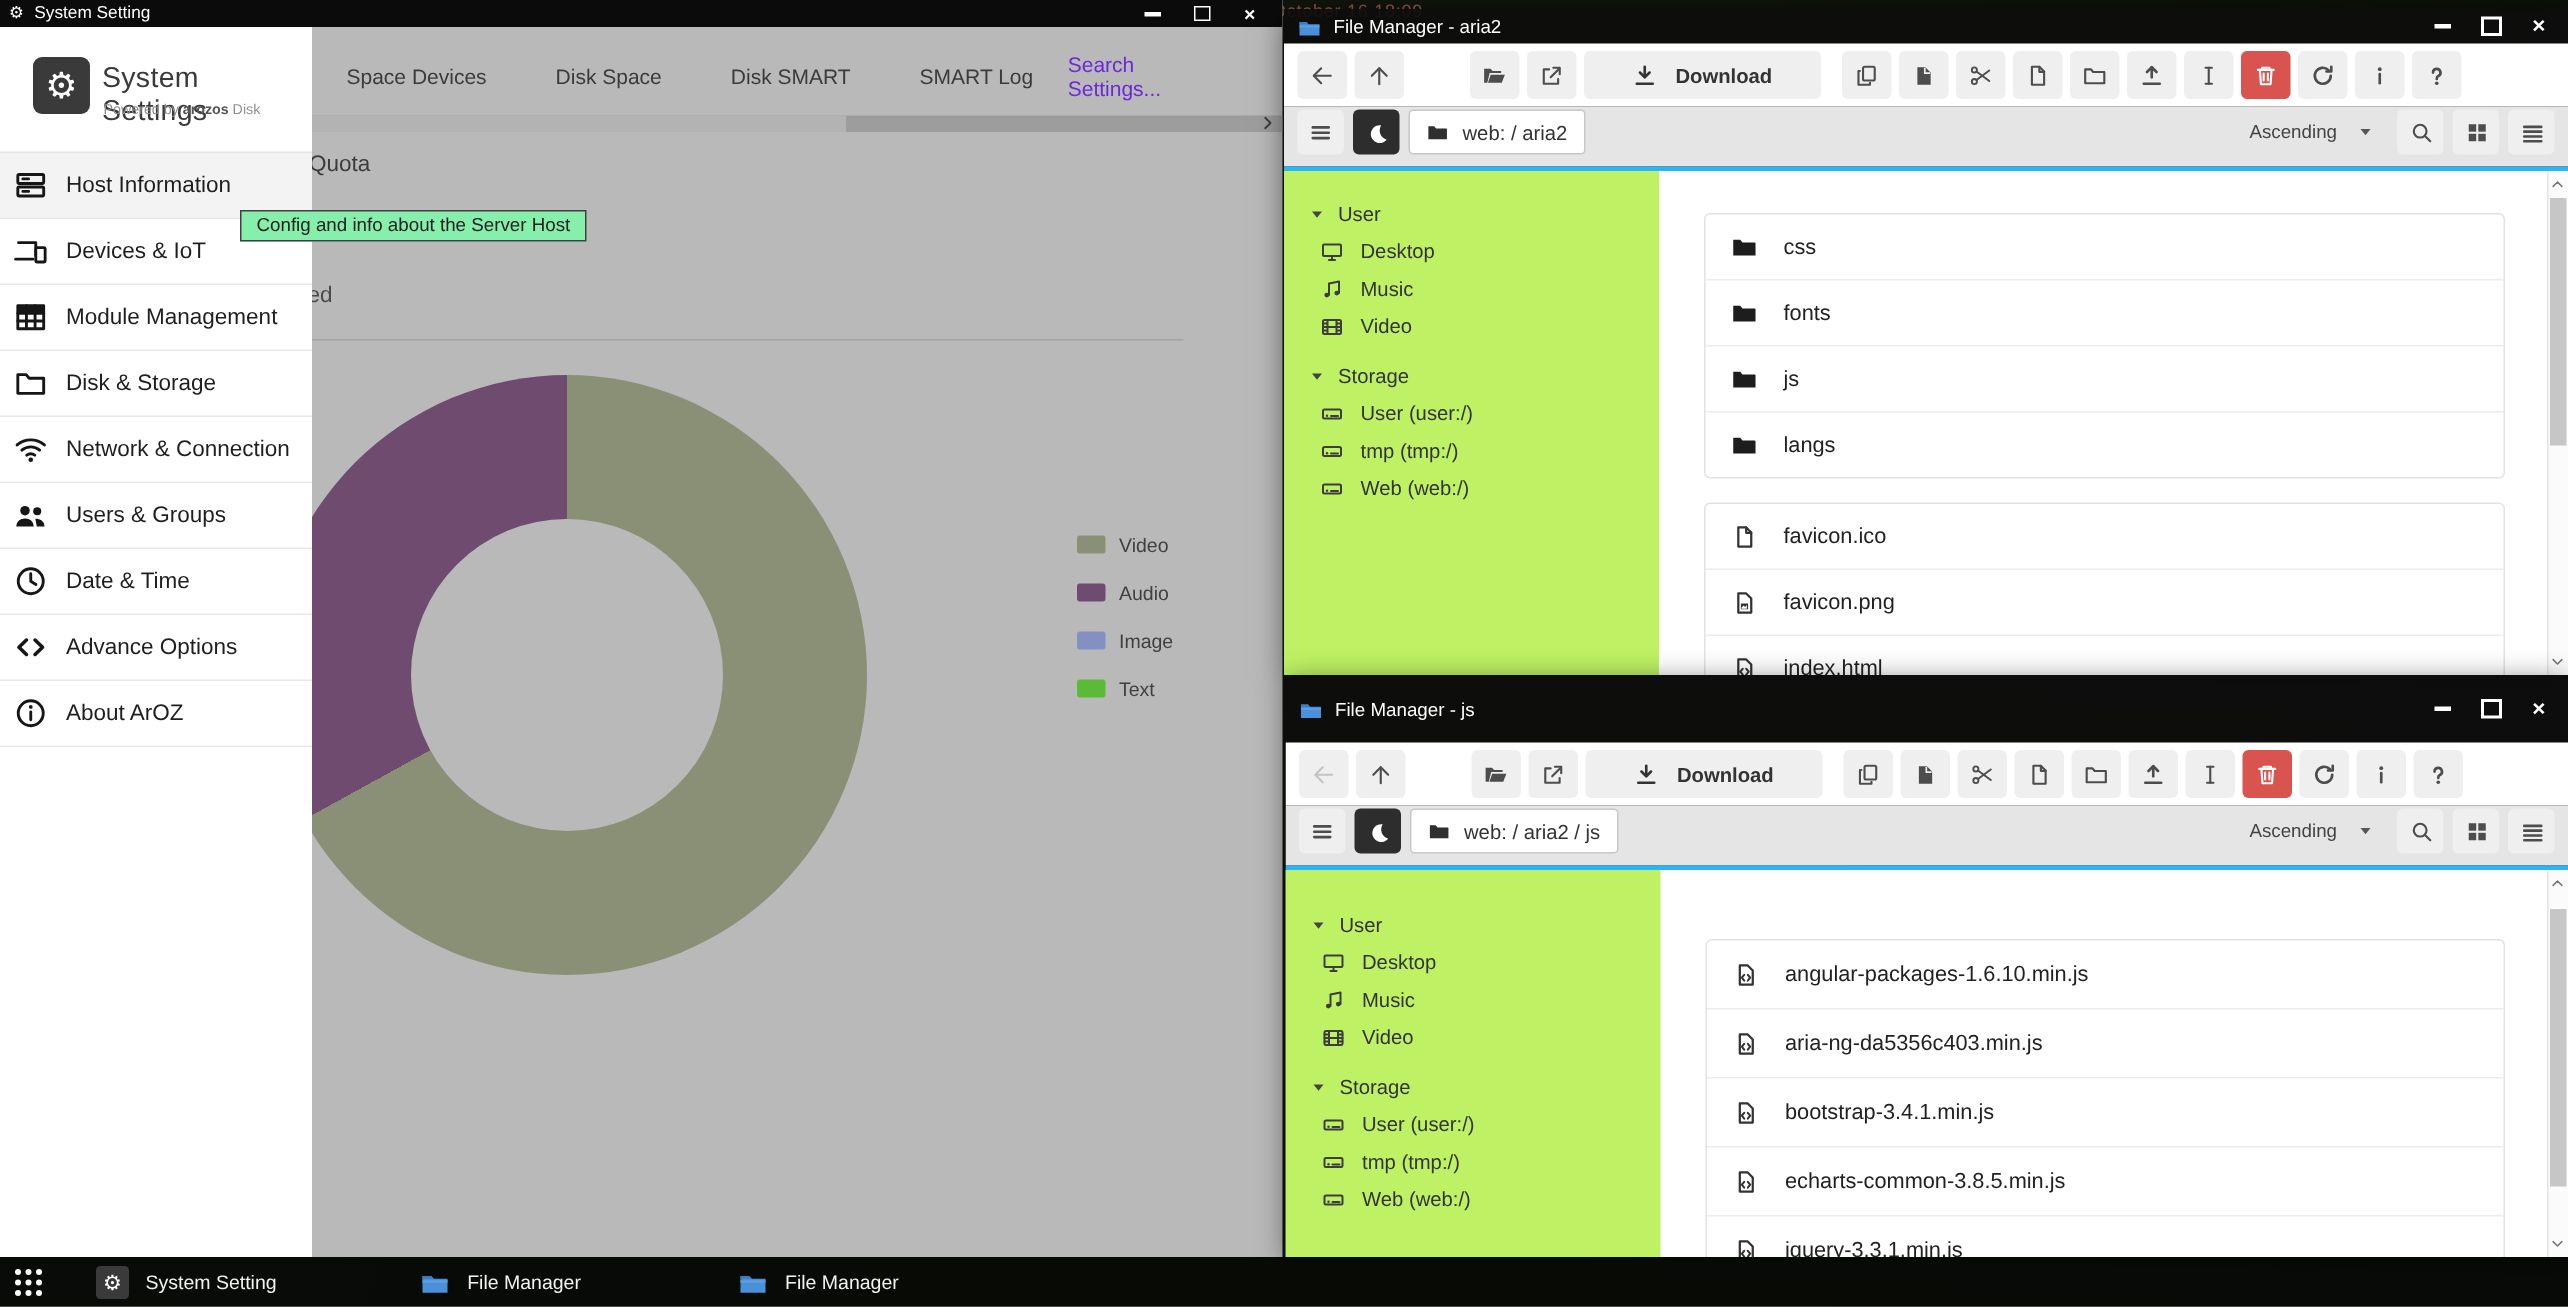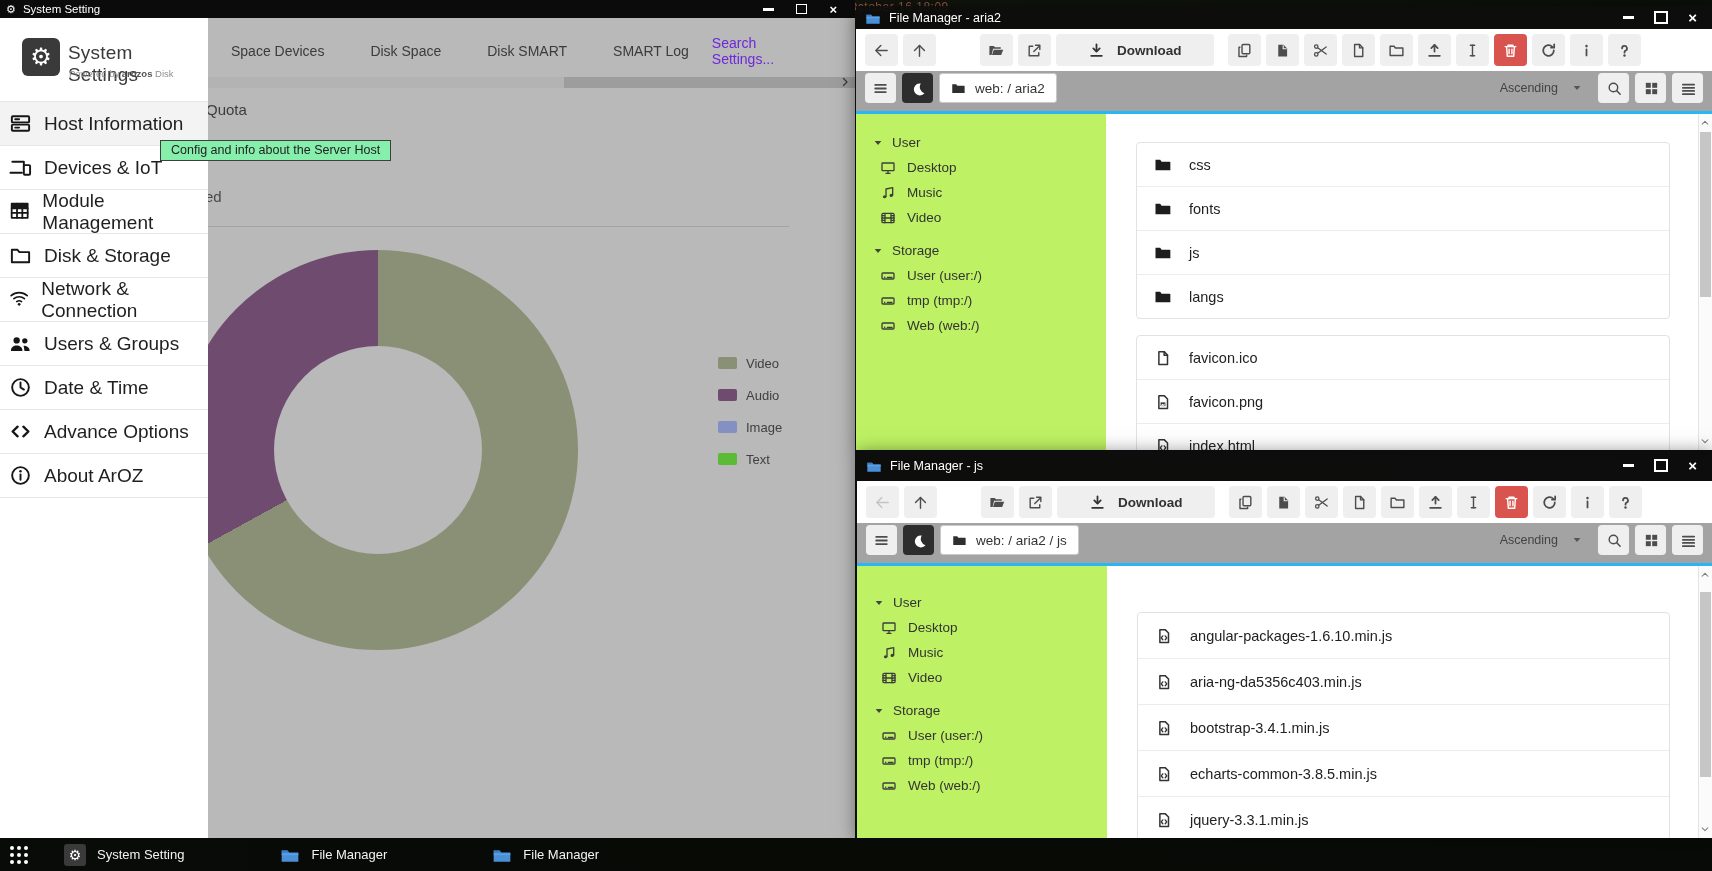--- a/index.html
+++ b/index.html
@@ -29,21 +29,21 @@
   #ss-leftcol{left:0;top:18px;width:208px;bottom:0;background:#fff;z-index:2}
   #ss-logo{position:absolute;left:0;top:10px;width:208px;height:65px}
   #ss-logo-gear{position:absolute;left:22px;top:10px;width:38px;height:38px;background:#3a3a3a;border-radius:6px;color:#fff;font-size:24px;display:flex;align-items:center;justify-content:center}
   #ss-logo-title{position:absolute;left:68px;top:14px;font-size:19px;color:#3a3a3a;letter-spacing:.2px}
   #ss-logo-sub{position:absolute;left:69px;top:40px;font-size:9.5px;color:#8f8f8f}
   #ss-logo-sub b{color:#555}
   #ss-sidebar{position:absolute;left:0;top:83px;right:0;border-top:1px solid #e5e5e5}
   .ss-item{height:43px;display:flex;align-items:center;gap:12px;padding-left:9px;border-bottom:1px solid #e8e8e8;background:#fff;cursor:pointer}
   .ss-item.active{background:#f3f3f3}
   .ss-item .ic{width:23px;height:23px;color:#161616}
-  .ss-item .lb{font-size:19px;color:#1f1f1f}
+  .ss-item .lb{font-size:15px;color:#1f1f1f}
   #ss-tabs{left:208px;right:0;top:36px;height:30px;display:flex;align-items:center}
   .ss-tab{font-size:14px;color:#3b3b3b;padding:0 23px;cursor:pointer;white-space:nowrap}
   #ss-search{margin-left:auto;margin-right:64px;font-size:14px;color:#6d28d9}
   #ss-hscroll{left:208px;right:0;top:77px;height:11px;background:#9d9d9d}
   #ss-hthumb{position:absolute;left:0;top:0;height:100%;width:55%;background:#b3b3b3}
   #ss-harrow{position:absolute;right:4px;top:-1px;width:12px;height:13px;color:#3c3c3c}
   #ss-quota{left:206px;top:101px;font-size:15px;color:#3c3c3c}
   #ss-tooltip{left:160px;top:140px;background:#86efac;border:1px solid #3f3f3f;padding:2px 10px 3px;font-size:12.5px;color:#222;z-index:30;white-space:nowrap}
   #ss-used{left:205px;top:188px;font-size:15px;color:#4a4a4a}
   #ss-divider{left:208px;top:226px;width:581px;height:1px;background:#a4a4a4}
@@ -53,36 +53,36 @@
   .lg-row{display:flex;align-items:center;gap:9px;height:12px;cursor:pointer}
   .lg-sw{width:19px;height:12px;border-radius:2px}
   .lg-lb{font-size:13px;color:#404040}
 
   
   .fm{position:absolute;display:flex;flex-direction:column;overflow:hidden;box-shadow:0 3px 18px rgba(0,0,0,.5)}
   #fm-top{left:856px;top:6px;width:856px;height:444px;z-index:10}
   #fm-bottom{left:857px;top:450px;width:855px;height:388px;z-index:20}
   .fm-titlebar{background:rgba(13,13,13,.92);display:flex;align-items:center;padding:0 9px;gap:8px;color:#fff;flex:none}
   #fm-top .fm-titlebar{height:23px}
-  #fm-bottom .fm-titlebar{height:31px}
+  #fm-bottom .fm-titlebar{height:45px}
   .fm-title{font-size:12.5px}
   .fm-winbtns{margin-left:auto;display:flex;align-items:center;gap:20px;padding-right:6px}
   .fm-winbtns .wb-restore{background:transparent}
   .fm-winbtns .wb-restore{width:10px;height:9px;border-width:2px}
   .fm-winbtns .wb-restore:before{display:none}
   .fm-winbtns .wb-close{font-size:15px}
   .fm-toolbar{display:flex;align-items:center;gap:5px;padding:5px 9px;background:#fff;flex:none}
   .tb{width:33px;height:32px;background:#efefef;border:none;border-radius:4px;color:#4d4d4d;display:flex;align-items:center;justify-content:center;padding:0;cursor:pointer;font-family:inherit}
   .tb svg{width:17px;height:17px}
   .tb.danger{background:#d9534f;color:#fff}
   .tb.disabled{color:#c4c4c4}
   .tb.download{width:auto;padding:0 32px;gap:12px;font-size:13.5px;font-weight:bold;color:#333}
   .tb.dark{background:#2d2d2d;color:#fff}
   .sep{flex:none}
-  .fm-row2{display:flex;align-items:center;gap:6px;padding:2px 9px 8px;background:#a3a3a3;flex:none}
+  .fm-row2{display:flex;align-items:center;gap:6px;padding:2px 9px 8px;background:#e5e5e5;flex:none}
   .tb.small{width:31px;height:30px}
   .crumb{height:28px;border:1px solid #c8c8c8;border-radius:3px;display:flex;align-items:center;gap:9px;padding:0 11px;color:#333;background:#fff;cursor:pointer}
   .crumb .ic{width:15px;height:15px;color:#2f2f2f}
   .crumb .lb{font-size:13.5px}
   .spacer{flex:1}
   .sort{display:flex;align-items:center;gap:14px;font-size:12.5px;color:#444;margin-right:10px;cursor:pointer}
   .sort svg{width:10px;height:10px;color:#555}
   .blue-line{height:3px;background:#29b6f6;flex:none}
   .fm-body{flex:1;display:flex;min-height:0;background:#fff}
   .fm-side{width:250px;background:#bef264;box-sizing:border-box;padding-left:17px;flex:none}

